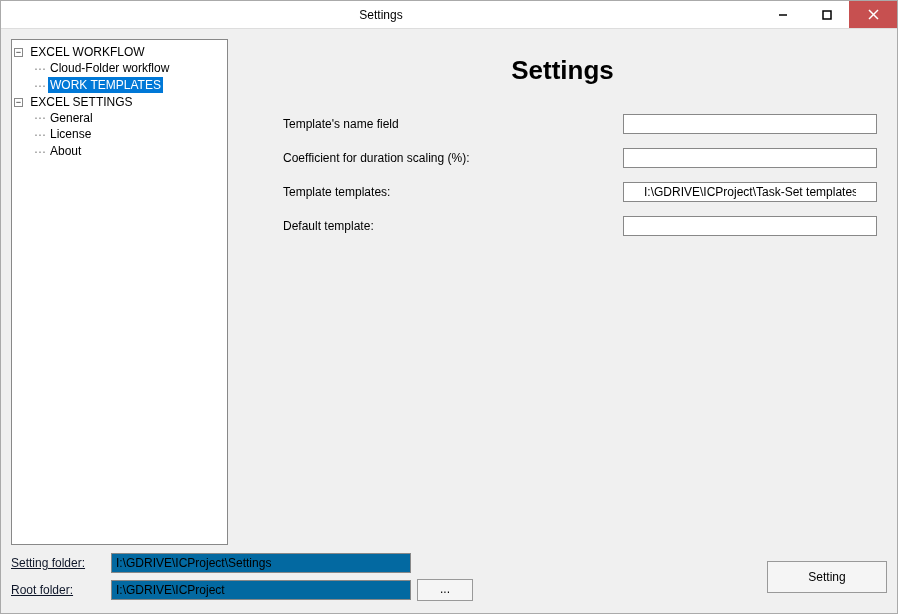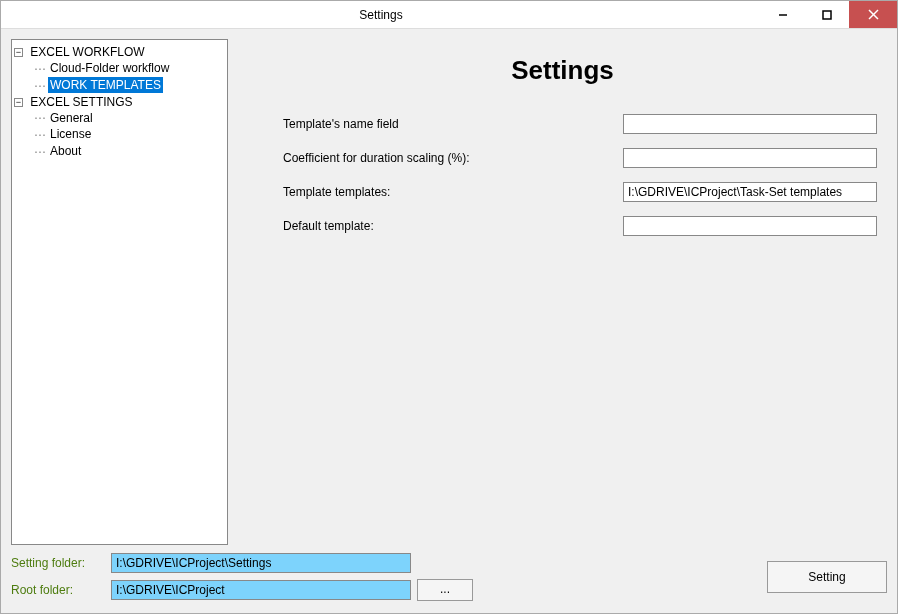--- a/index.html
+++ b/index.html
@@ -136,43 +136,44 @@
     .form-label {
       width: 340px;
       color: #000;
       margin-left: 35px;
     }
     .form-input {
       width: 254px;
       height: 20px;
       border: 1px solid #888;
       background: #fff;
-      padding: 1px 4px;
+      padding: 1px 20px;
       font-size: 12px;
       color: #000;
     }
     .bottom-row {
       display: flex;
       align-items: center;
       padding: 8px 10px 12px 10px;
       gap: 8px;
     }
     .bottom-left {
       display: grid;
       grid-template-columns: 100px 300px 64px;
       grid-row-gap: 6px;
       align-items: center;
     }
     .bottom-label {
-      color: #4d7c0f;
+      color: #0f172a;
+      text-decoration: underline;
     }
     .bottom-input {
       height: 20px;
       border: 1px solid #888;
-      background: #7dd3fc;
+      background: #0369a1;
       padding: 1px 4px;
       font-size: 12px;
       color: #000;
     }
     .browse-btn {
       margin-left: 6px;
       height: 22px;
       width: 56px;
       border: 1px solid #999;
       background: #f5f5f5;

